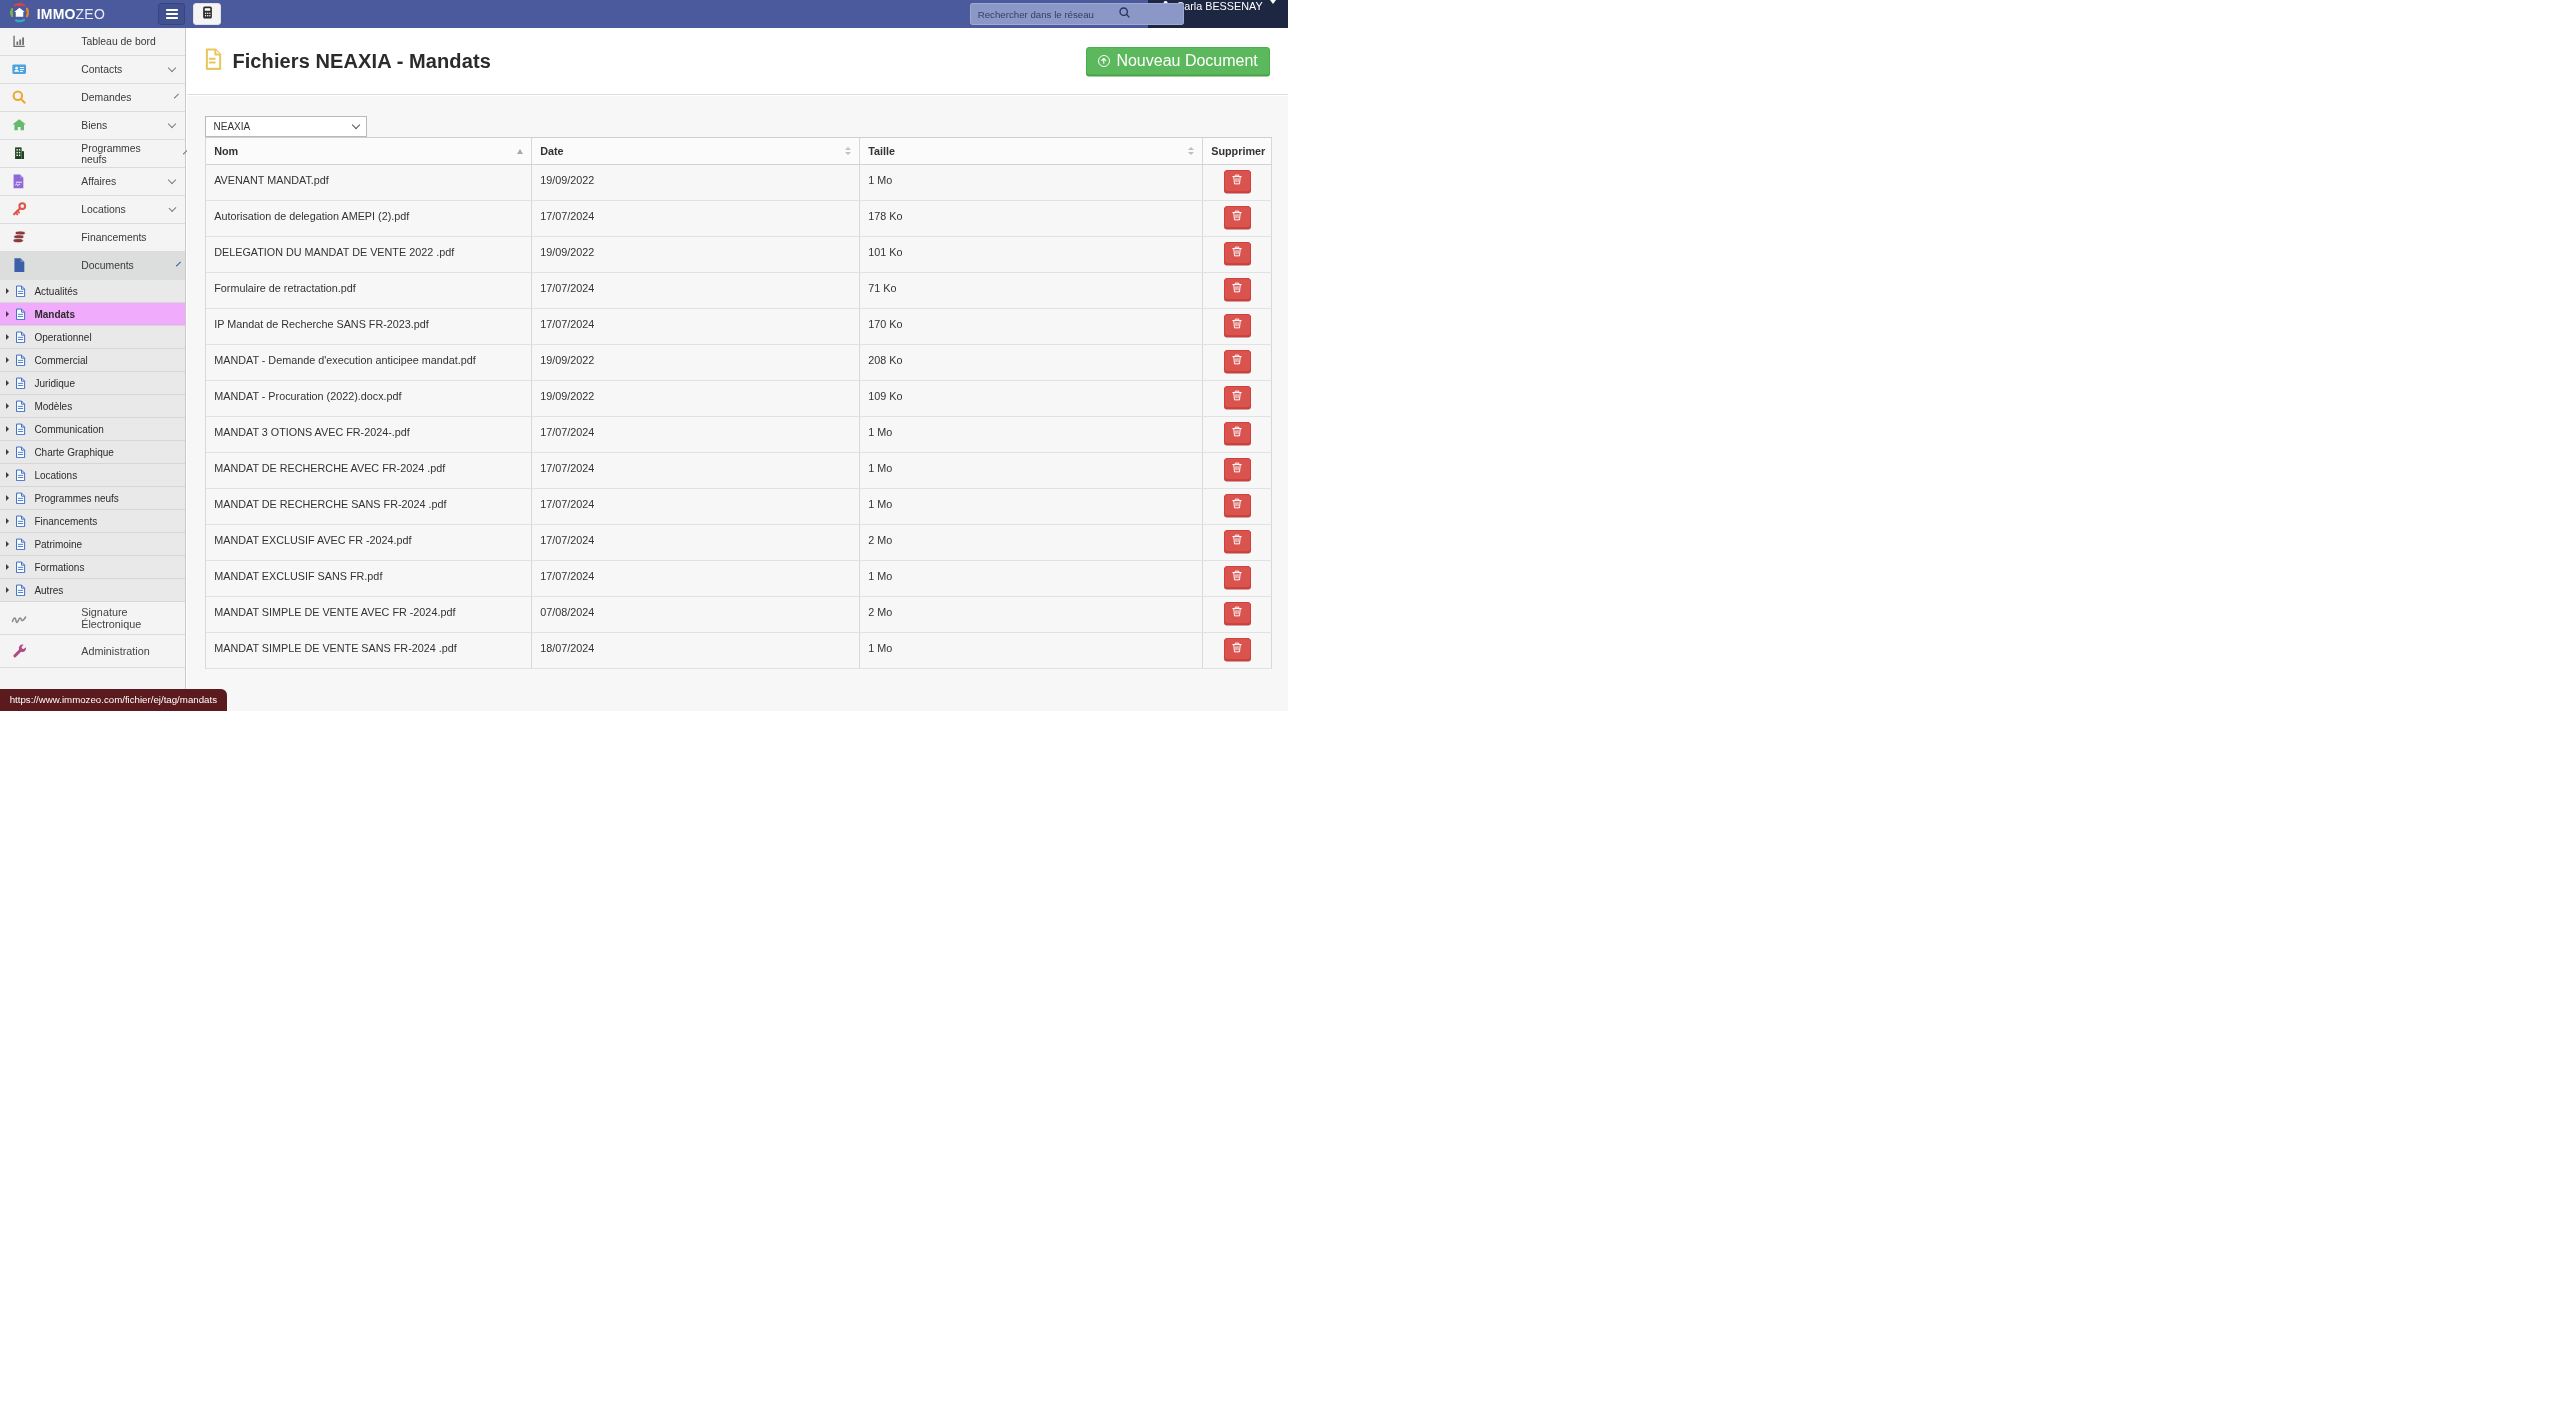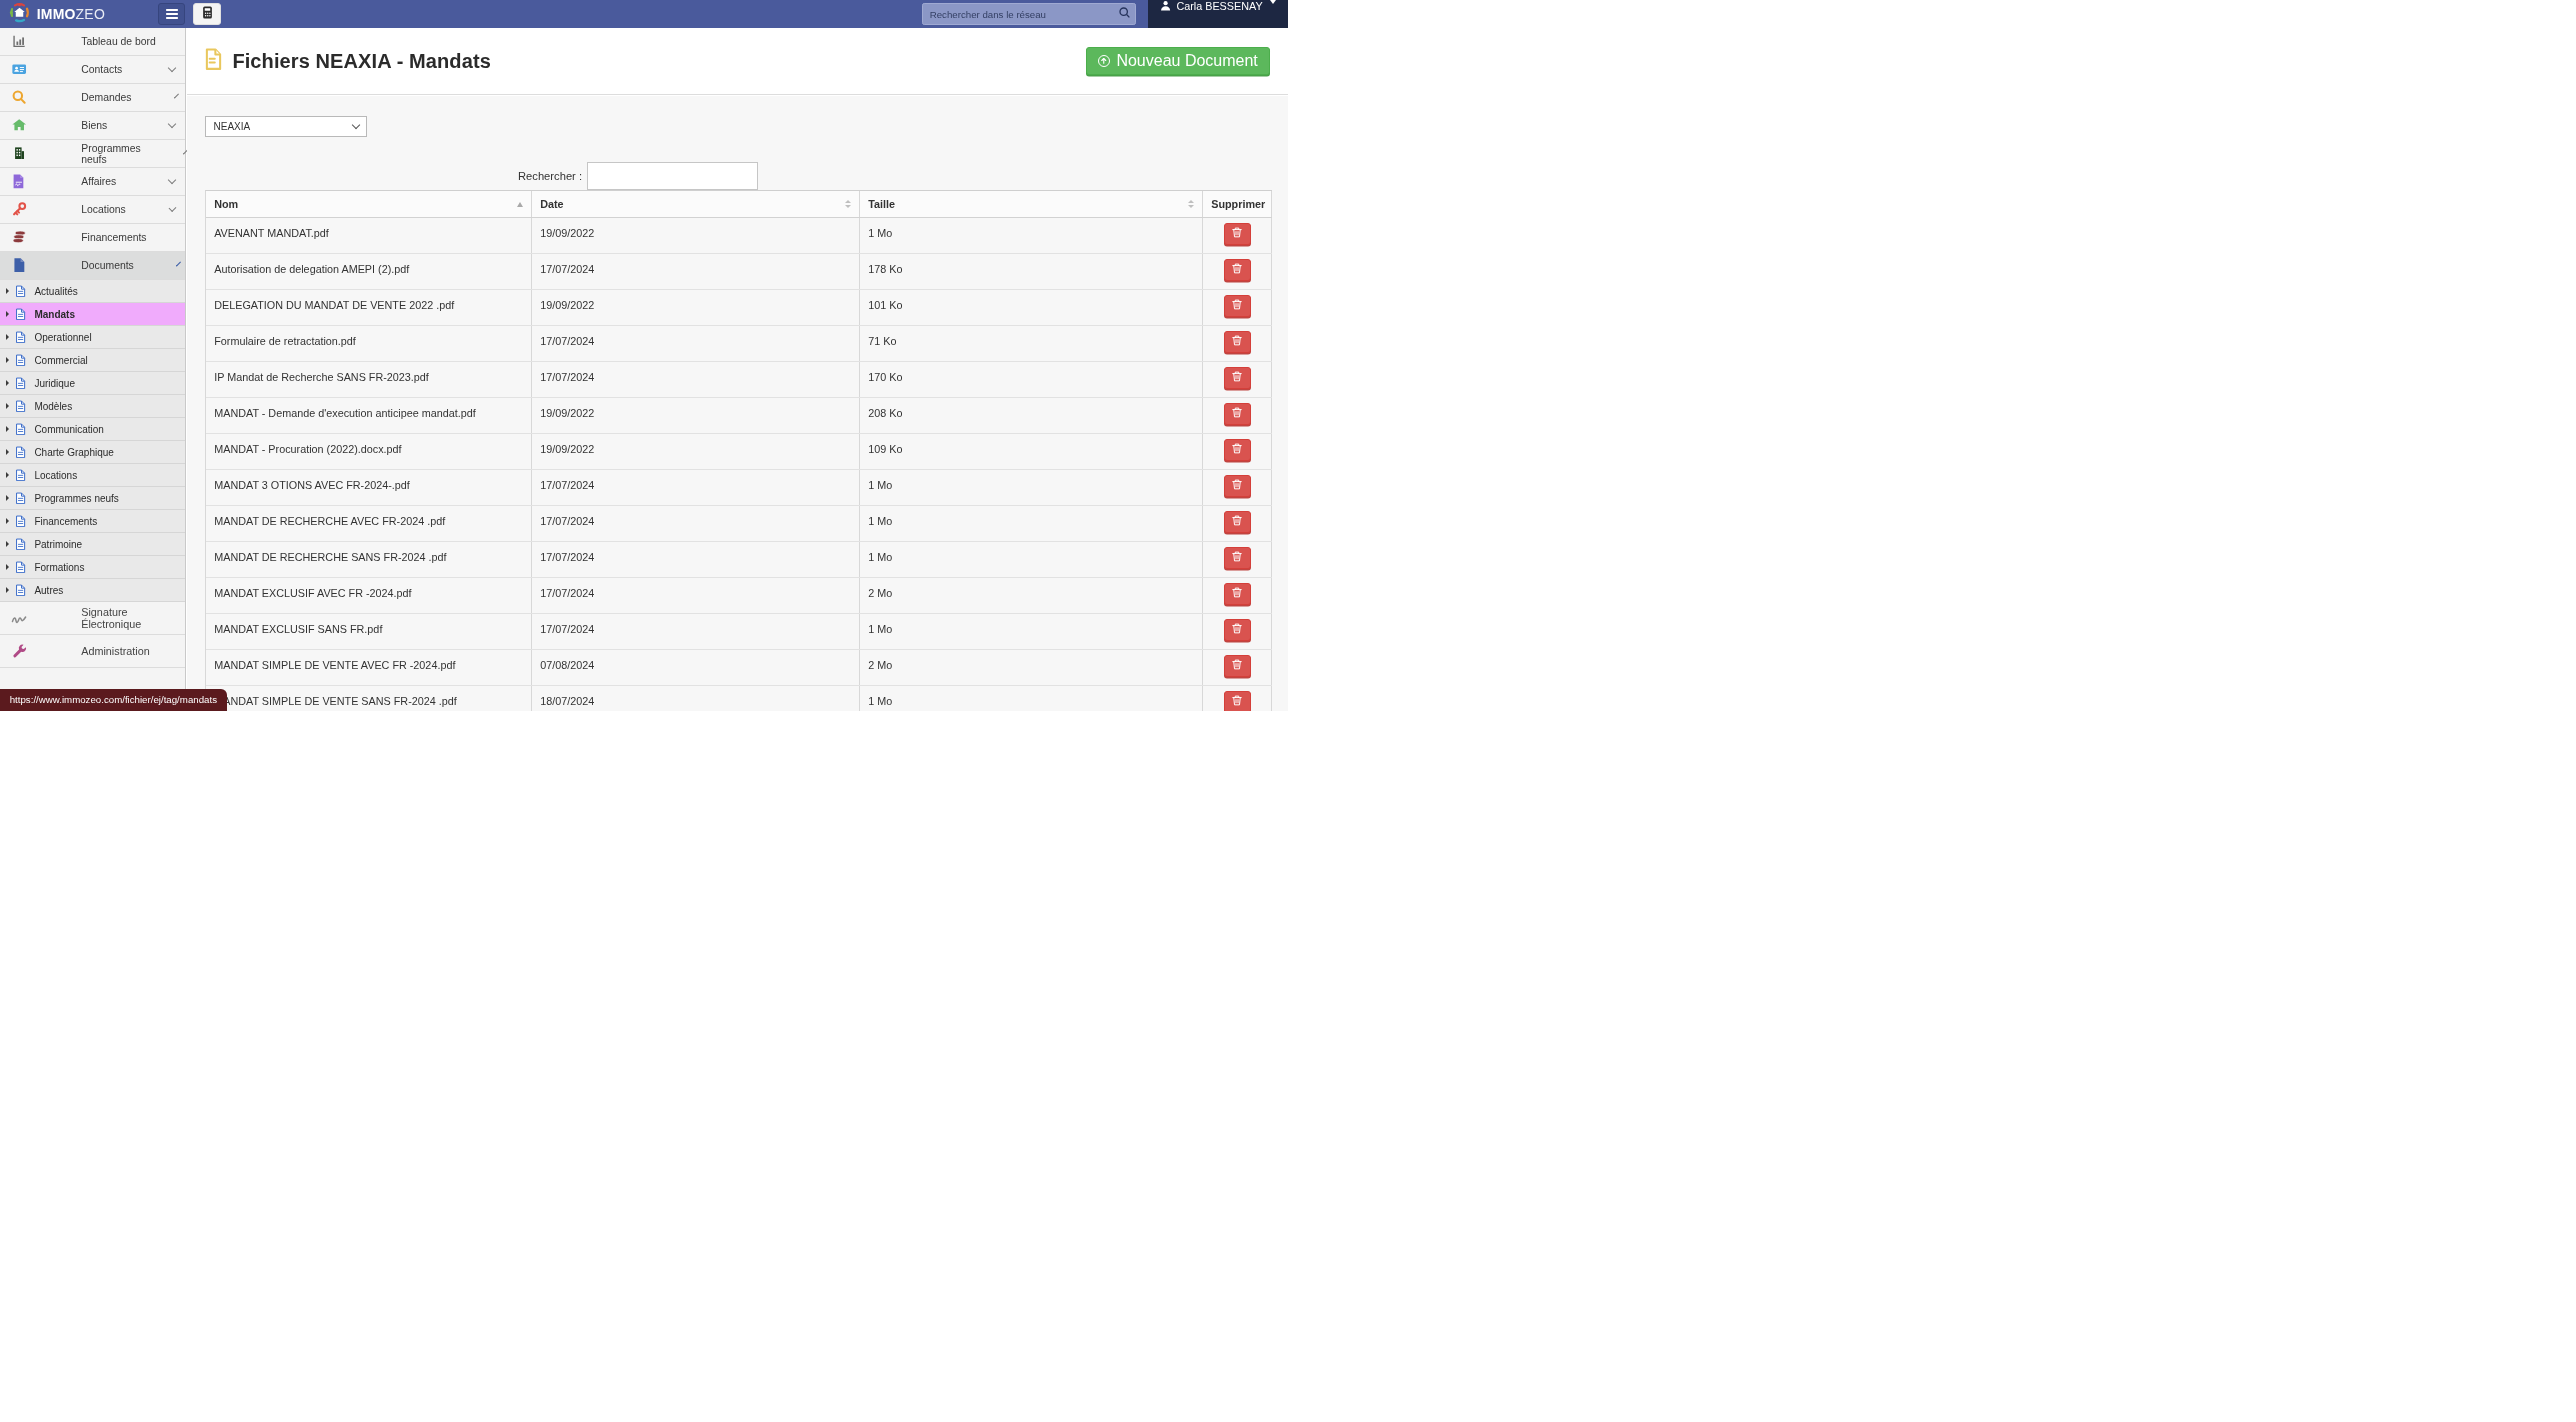--- a/index.html
+++ b/index.html
@@ -13,21 +13,21 @@
   .brand-text { font-size:14px; color:#fff; letter-spacing:0.2px; white-space:nowrap; }
   .brand-text b { font-weight:bold; }
   .brand-text span.lt { font-weight:normal; color:#e9ecf5; }
   .hdr-btn { height:22.4px; border-radius:3px; display:flex; align-items:center; justify-content:center; cursor:pointer; }
   .menu-btn { width:27px; background:#41518f; border:0.7px solid #36457e; }
   .calc-btn { width:28px; background:#f4f4f4; border:0.7px solid #e0e0e0; margin-left:8.2px; }
   .bars { width:12px; }
   .bars i { display:block; height:2.2px; background:#fff; border-radius:0.7px; margin:2.2px 0; }
   .top-spacer { flex:1; }
   .hdr-search { position:relative; width:214px; margin-right:12px; }
-  .hdr-search input { width:100%; height:22px; background:#8b97c6; border:0.7px solid #9fa9d2; border-radius:2.2px; padding:0 22.4px 0 6.7px; font-size:9.7px; color:#1d2742; font-family:inherit; }
+  .hdr-search input { width:100%; height:22px; background:#8b97c6; border:0.7px solid #9fa9d2; border-radius:2.2px; padding:0 22.4px 0 6.7px; font-size:9.7px; color:#1d2742; font-family:inherit;margin-left:48px; }
   .hdr-search input::placeholder { color:#333f63; opacity:1; }
   .hdr-search .mag { position:absolute; right:4.5px; top:3px; }
   .user-panel { width:140px; height:28px; background:#1d2742; display:flex; justify-content:center; gap:5.2px; color:#fff; font-size:10.8px; cursor:pointer; }
   .caret-dn { width:0; height:0; border-left:3.7px solid transparent; border-right:3.7px solid transparent; border-top:4.5px solid #fff; margin-left:2.2px; }
 
   
   .sidebar { position:absolute; top:28px; left:0; bottom:0; width:186px; background:#f4f4f4; border-right:0.7px solid #c9c9c9; }
   .side-item { height:28px; display:flex; align-items:center; padding:0 10.4px 0 7.5px; border-bottom:0.7px solid #dcdcdc; font-size:10.4px; color:#3a3a3a; cursor:pointer; background:#f4f4f4;gap:44px; }
   .side-item .sicon { width:16.4px; height:16.4px; margin:0 9.7px 0 3.7px; flex:0 0 auto; display:flex; align-items:center; justify-content:center; }
   .side-item .sicon svg { width:16.4px; height:16.4px; }
@@ -445,24 +445,20 @@
         <span>Nouveau Document</span>
       </button>
     </div>
 
     <div class="content">
       <div class="agency-select">
         <span>NEAXIA</span>
         <span class="chev"></span>
       </div>
 
-      <div class="tbl-search-row">
-        <label>Rechercher :</label>
-        <input type="text" style="">
-      </div>
 
       <div class="dtable">
         <div class="thead">
           <div class="th c-nom">
             <span>Nom</span>
             <span class="sort-asc"></span>
           </div>
           <div class="th c-date">
             <span>Date</span>
             <span class="sort-both">

